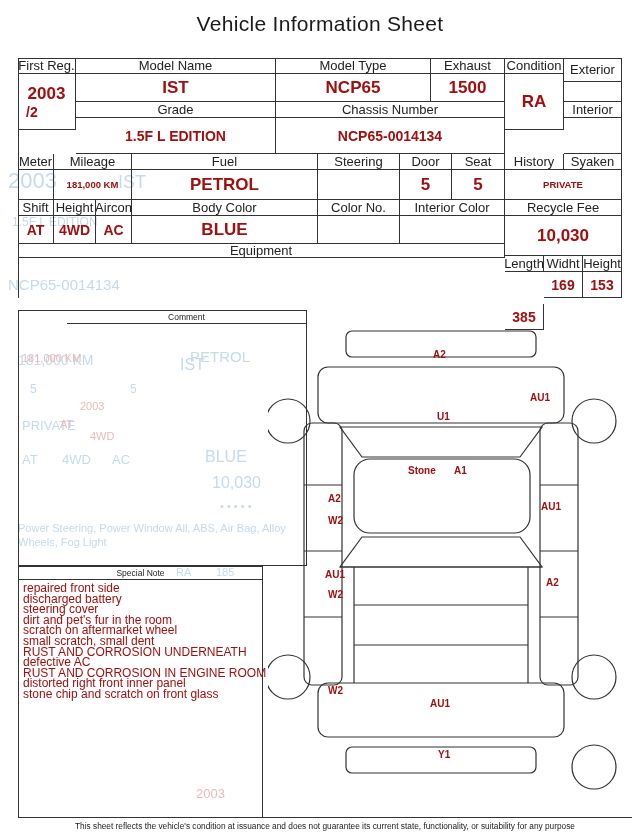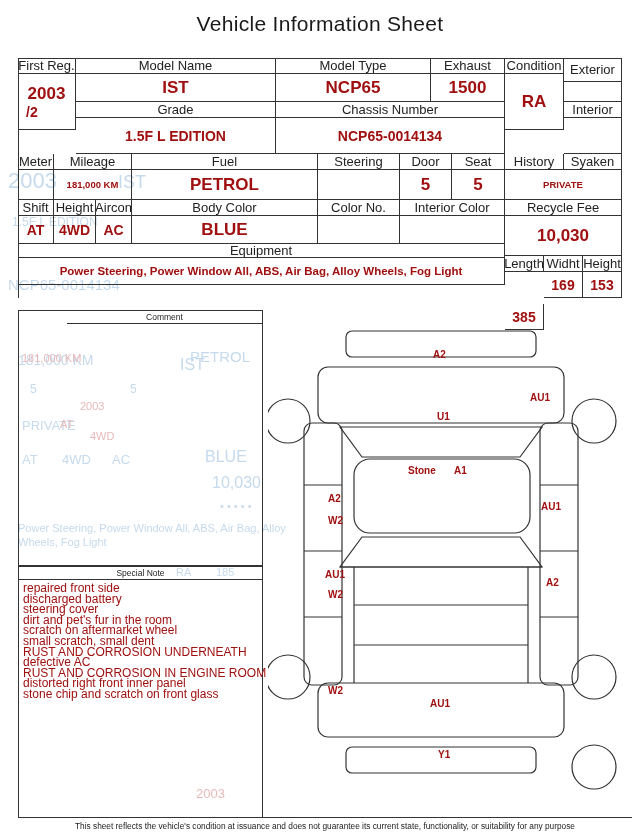--- a/index.html
+++ b/index.html
@@ -283,23 +283,20 @@
   <div class="cell" style="left:400px; top:216px; width:105px; height:28px;">
       <div class="v-center val val-sm"></div>
     </div>
   <div class="cell" style="left:505px; top:216px; width:117px; height:40px;">
       <div class="v-center val val-lg">10,030</div>
     </div>
 
   <div class="cell" style="left:18px; top:244px; width:487px; height:14px;">
       <div class="hdrcell">Equipment</div>
     </div>
-  <div class="cell" style="left:18px; top:258px; width:487px; height:27px; border-bottom:1px solid #333;">
-    <div class="v-center val val-sm" style="font-size:11.5px;">Power Steering, Power Window  All, ABS, Air Bag, Alloy Wheels, Fog Light</div>
-  </div>
 
   <div class="cell" style="left:505px; top:256px; width:39px; height:16px;">
       <div class="hdrcell">Length</div>
     </div>
   <div class="cell" style="left:544px; top:256px; width:39px; height:16px;">
       <div class="hdrcell">Widht</div>
     </div>
   <div class="cell" style="left:583px; top:256px; width:39px; height:16px;">
       <div class="hdrcell">Height</div>
     </div>
@@ -307,21 +304,21 @@
   <div class="cell" style="left:505px; top:272px; width:39px; height:26px; border-bottom:1px solid #333;margin-top:32px;">
       <div class="v-center val val-md">385</div>
     </div>
   <div class="cell" style="left:544px; top:272px; width:39px; height:26px; border-bottom:1px solid #333;">
       <div class="v-center val val-md">169</div>
     </div>
   <div class="cell" style="left:583px; top:272px; width:39px; height:26px; border-bottom:1px solid #333;">
       <div class="v-center val val-md">153</div>
     </div>
 
-  <div class="commentbox" style="left:18px; top:310px; width:245px; height:256px;padding-left:48px;">
+  <div class="commentbox" style="left:18px; top:310px; width:289px; height:256px;padding-left:48px;">
     <div class="boxhdr">Comment</div>
     <div style="padding:3px 4px;"></div>
   </div>
 
   <div class="specialbox" style="left:18px; top:566px; width:245px; height:252px;">
     <div class="boxhdr">Special Note</div>
     <div style="padding:3px 0 0 0;">
       <div class="noteline">repaired front side</div>
       <div class="noteline">discharged battery</div>
       <div class="noteline">steering cover</div>

